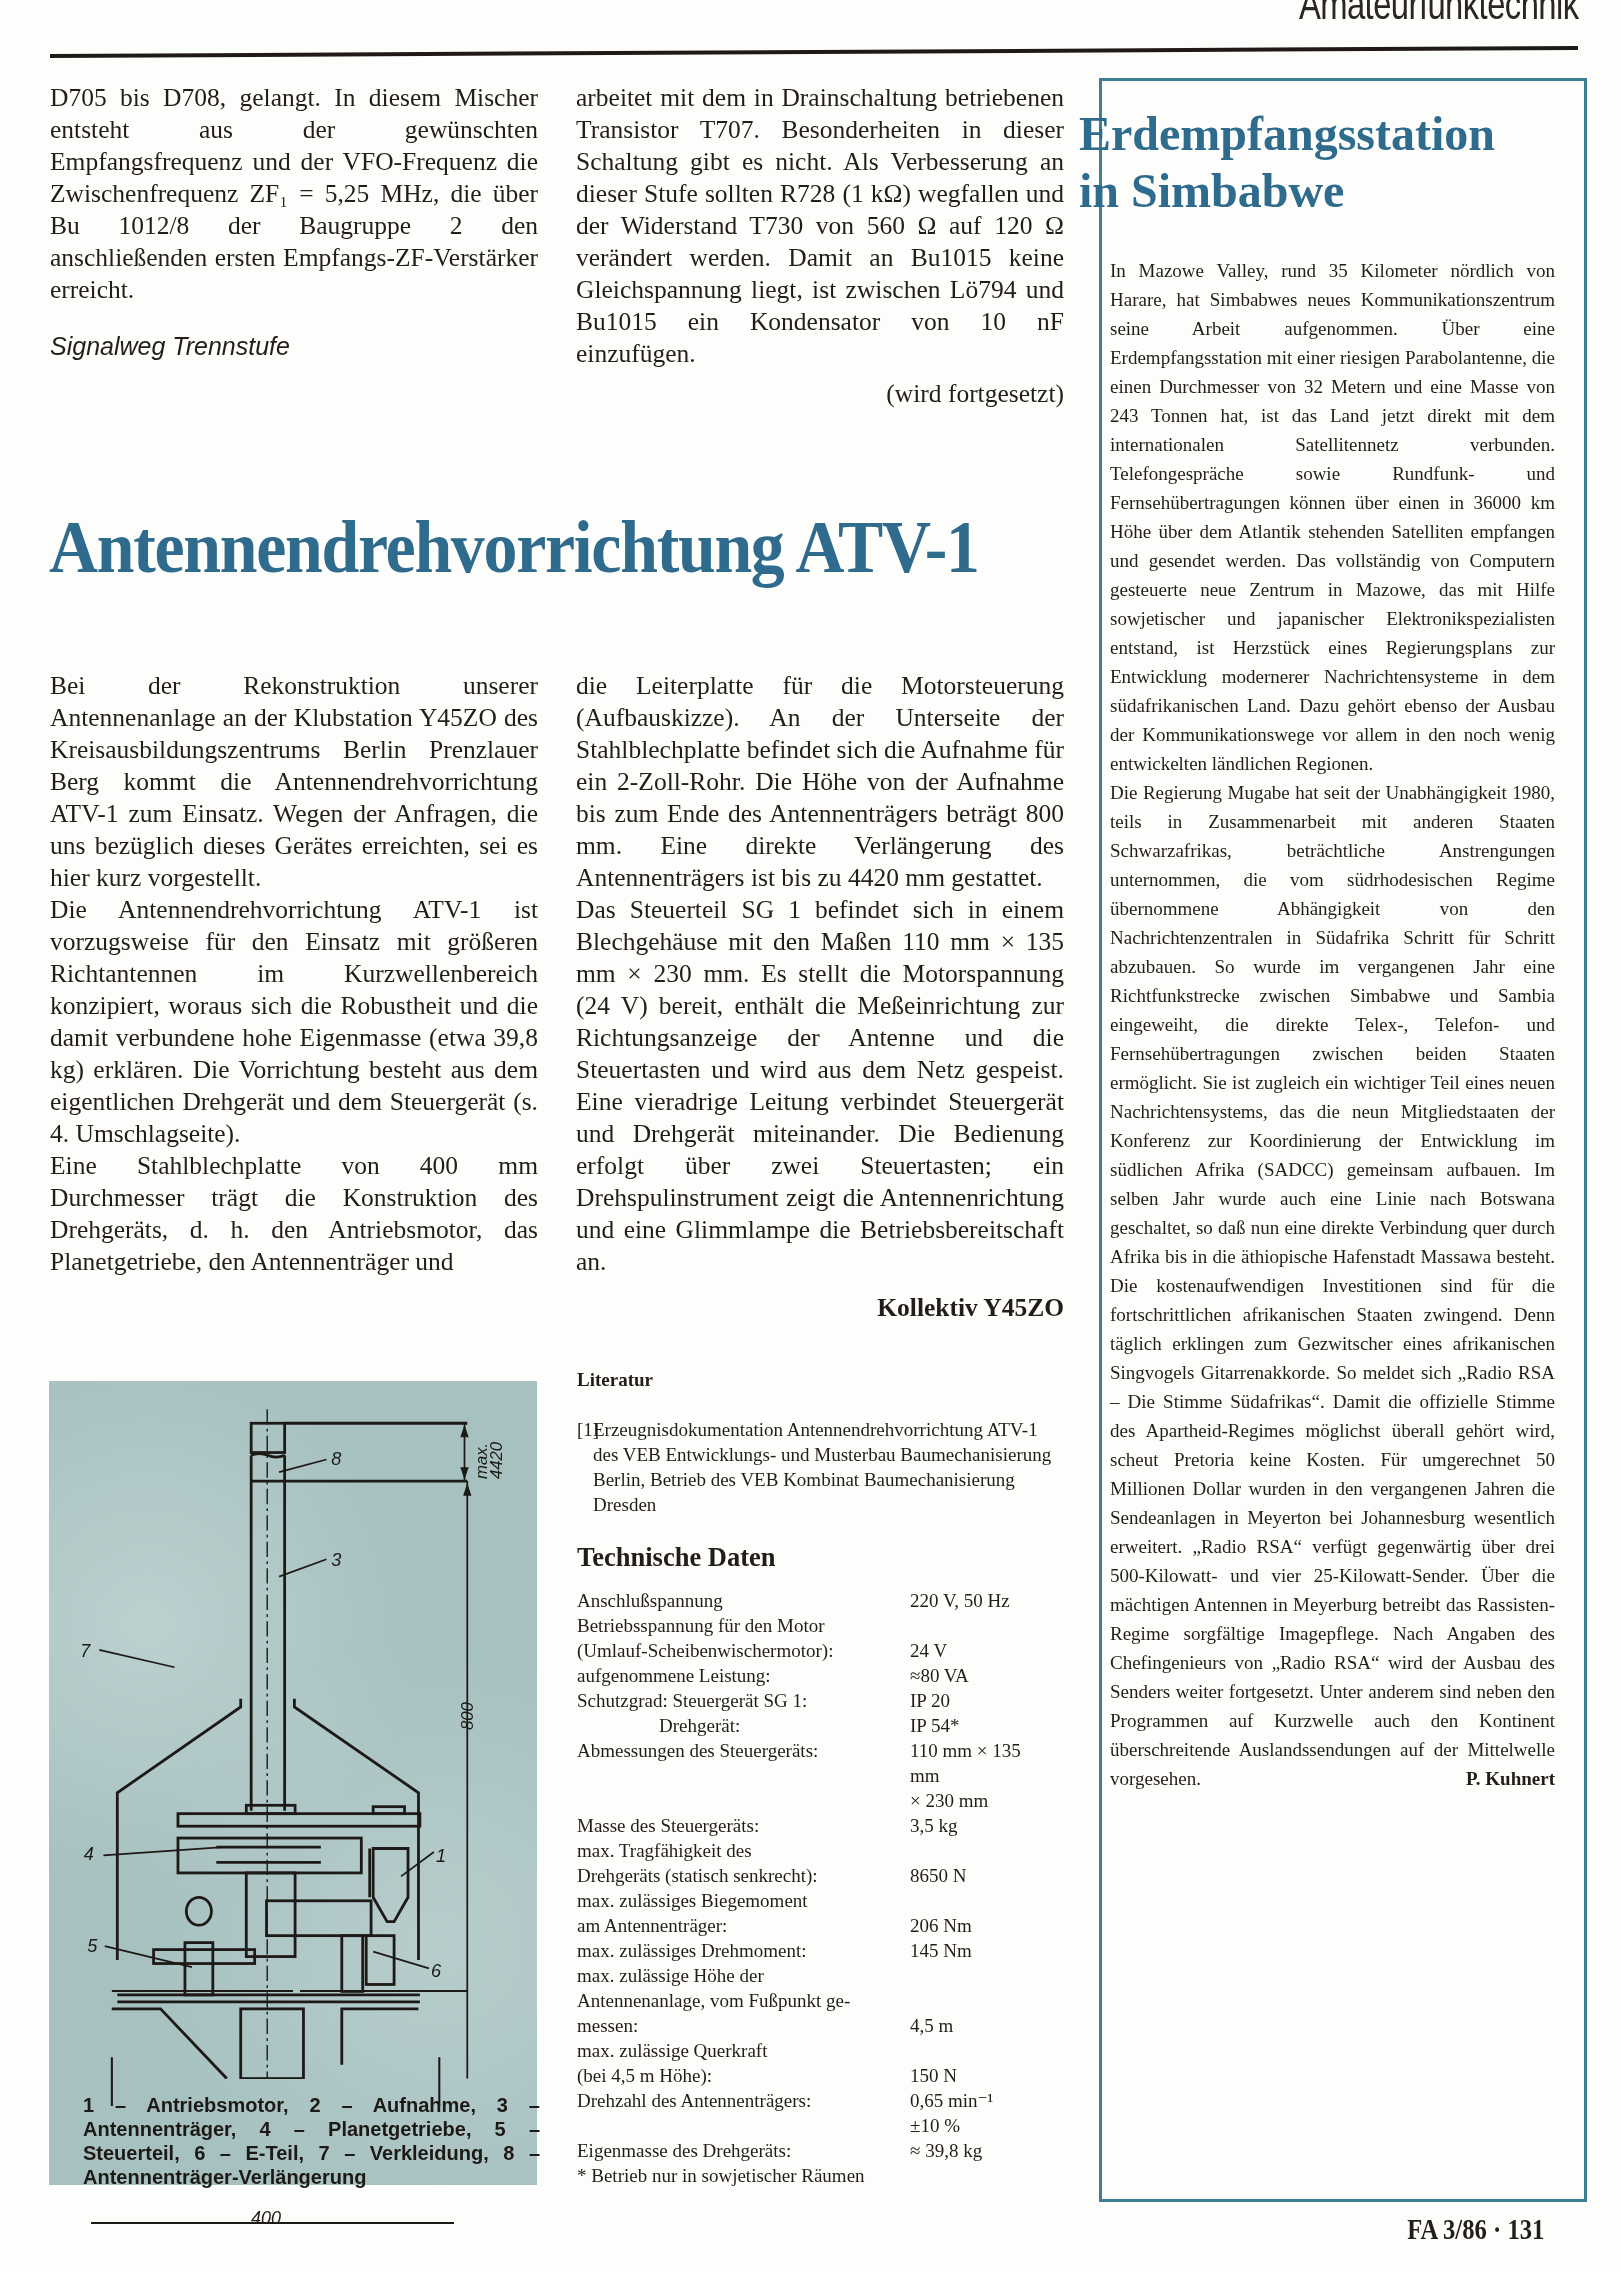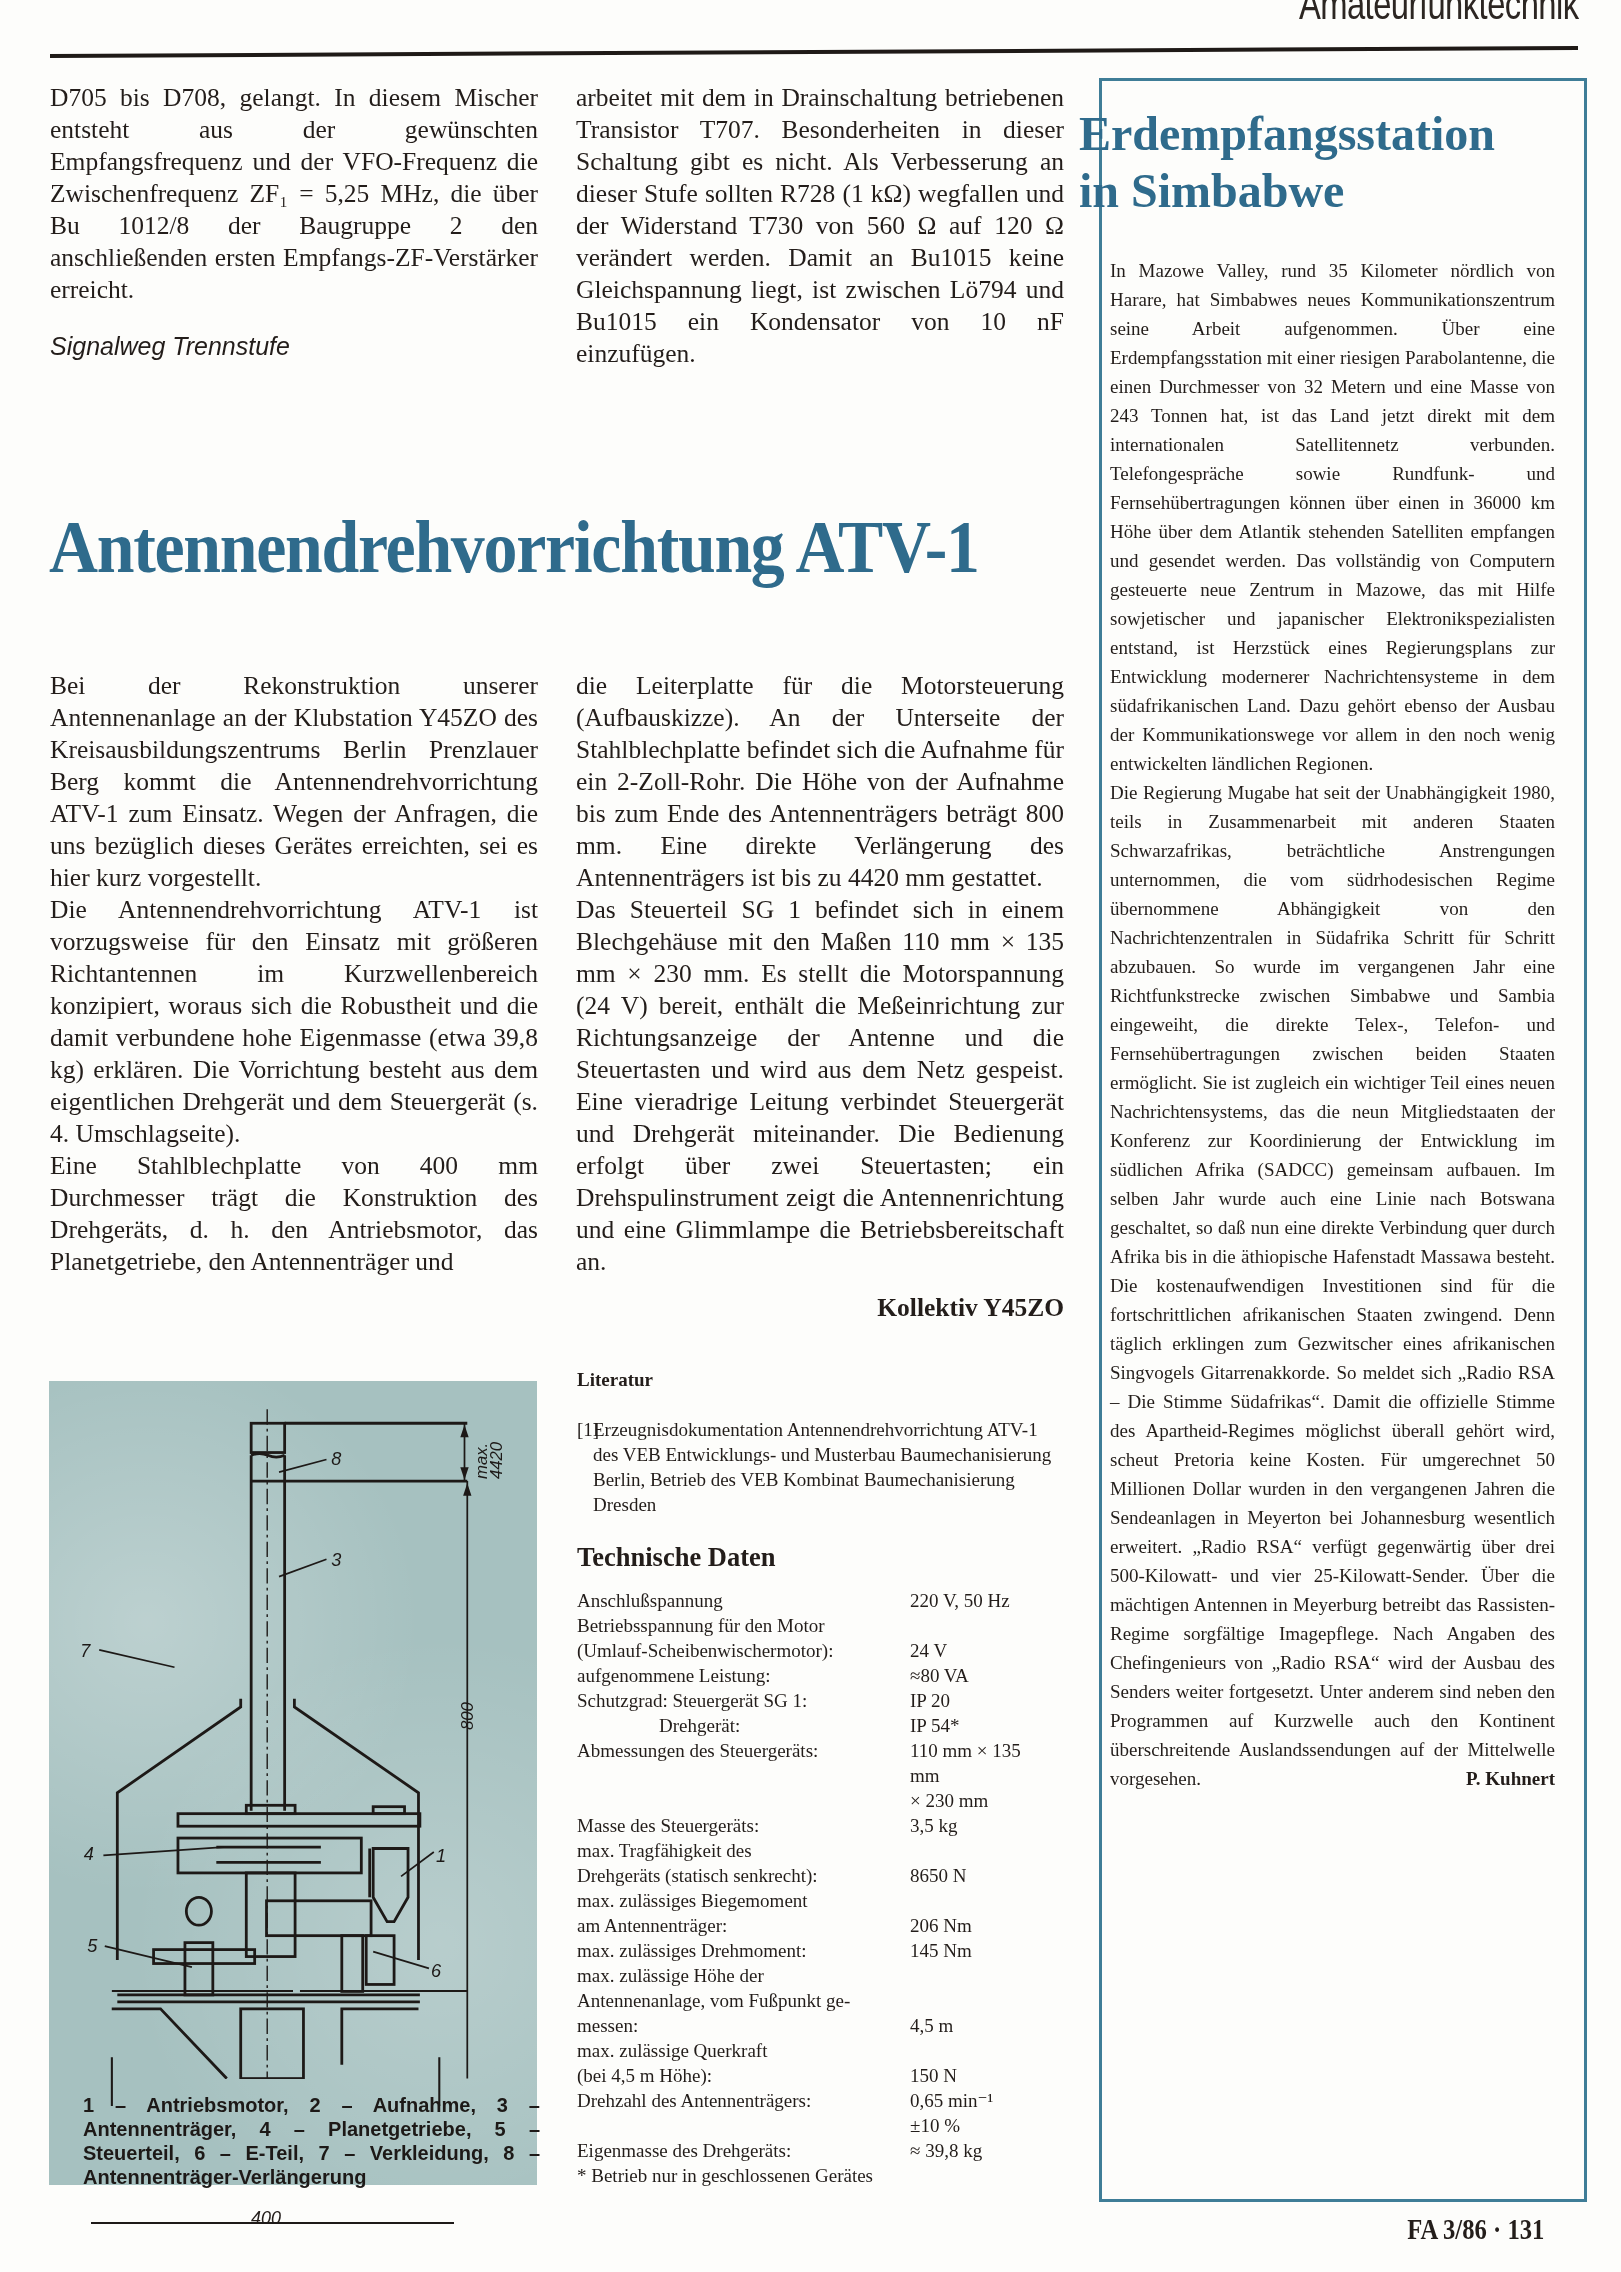--- a/index.html
+++ b/index.html
@@ -74,20 +74,21 @@
 
 <div class="abs section-head">Amateurfunktechnik</div>
 <div class="abs rule"></div>
 
 <div class="abs col" style="left:50px; top:82px; width:488px;">
   <p>D705 bis D708, gelangt. In diesem Mischer entsteht aus der gewünschten Empfangsfrequenz und der VFO-Frequenz die Zwischenfrequenz ZF₁ = 5,25 MHz, die über Bu 1012/8 der Baugruppe 2 den anschließenden ersten Empfangs-ZF-Verstärker erreicht.</p>
   <p class="ital-head">Signalweg Trennstufe</p>
 </div>
 <div class="abs col" style="left:576px; top:82px; width:488px;">
   <p>arbeitet mit dem in Drainschaltung betriebenen Transistor T707. Besonderheiten in dieser Schaltung gibt es nicht. Als Verbesserung an dieser Stufe sollten R728 (1 kΩ) wegfallen und der Widerstand T730 von 560 Ω auf 120 Ω verändert werden. Damit an Bu1015 keine Gleichspannung liegt, ist zwischen Lö794 und Bu1015 ein Kondensator von 10 nF einzufügen.</p>
+  <p class="continued">(wird fortgesetzt)</p>
 </div>
 
 <div class="abs main-title">Antennendrehvorrichtung ATV-1</div>
 
 <div class="abs col" style="left:50px; top:670px; width:488px;">
   <p>Bei der Rekonstruktion unserer Antennenanlage an der Klubstation Y45ZO des Kreisausbildungszentrums Berlin Prenzlauer Berg kommt die Antennendrehvorrichtung ATV-1 zum Einsatz. Wegen der Anfragen, die uns bezüglich dieses Gerätes erreichten, sei es hier kurz vorgestellt.</p>
   <p>Die Antennendrehvorrichtung ATV-1 ist vorzugsweise für den Einsatz mit größeren Richtantennen im Kurzwellenbereich konzipiert, woraus sich die Robustheit und die damit verbundene hohe Eigenmasse (etwa 39,8 kg) erklären. Die Vorrichtung besteht aus dem eigentlichen Drehgerät und dem Steuergerät (s. 4. Umschlagseite).</p>
   <p>Eine Stahlblechplatte von 400 mm Durchmesser trägt die Konstruktion des Drehgeräts, d. h. den Antriebsmotor, das Planetgetriebe, den Antennenträger und</p>
 </div>
 
@@ -186,21 +187,21 @@
       <span class="v">0,65 min⁻¹</span>
     </div>
   <div class="tech-row">
       <span class="k"></span>
       <span class="v">±10 %</span>
     </div>
   <div class="tech-row">
       <span class="k">Eigenmasse des Drehgeräts:</span>
       <span class="v">≈ 39,8 kg</span>
     </div>
-  <div class="footnote">* Betrieb nur in geschlossenen Gerätes</div>
+  <div class="footnote">* Betrieb nur in sowjetischer Räumen</div>
 </div>
 
 <div class="abs figure">
   <svg width="488" height="698" viewBox="0 0 700 1000" style="position:absolute;left:0;top:0;">
     <g stroke="#1d1917" stroke-width="4" fill="none">
 
       <rect x="290" y="60" width="48" height="42"></rect>
       <path d="M290 106 q12 -5 24 0 t24 0"></path>
       <line x1="290" y1="106" x2="290" y2="616"></line>
       <line x1="338" y1="106" x2="338" y2="616"></line>

